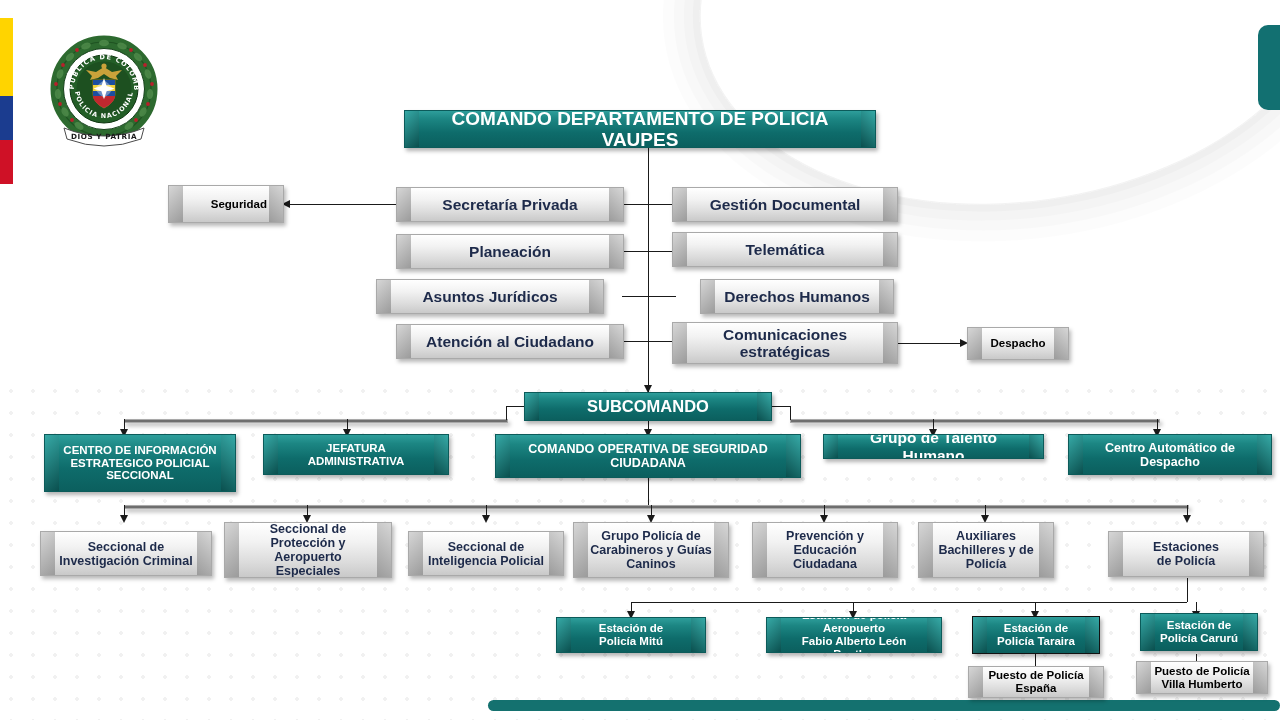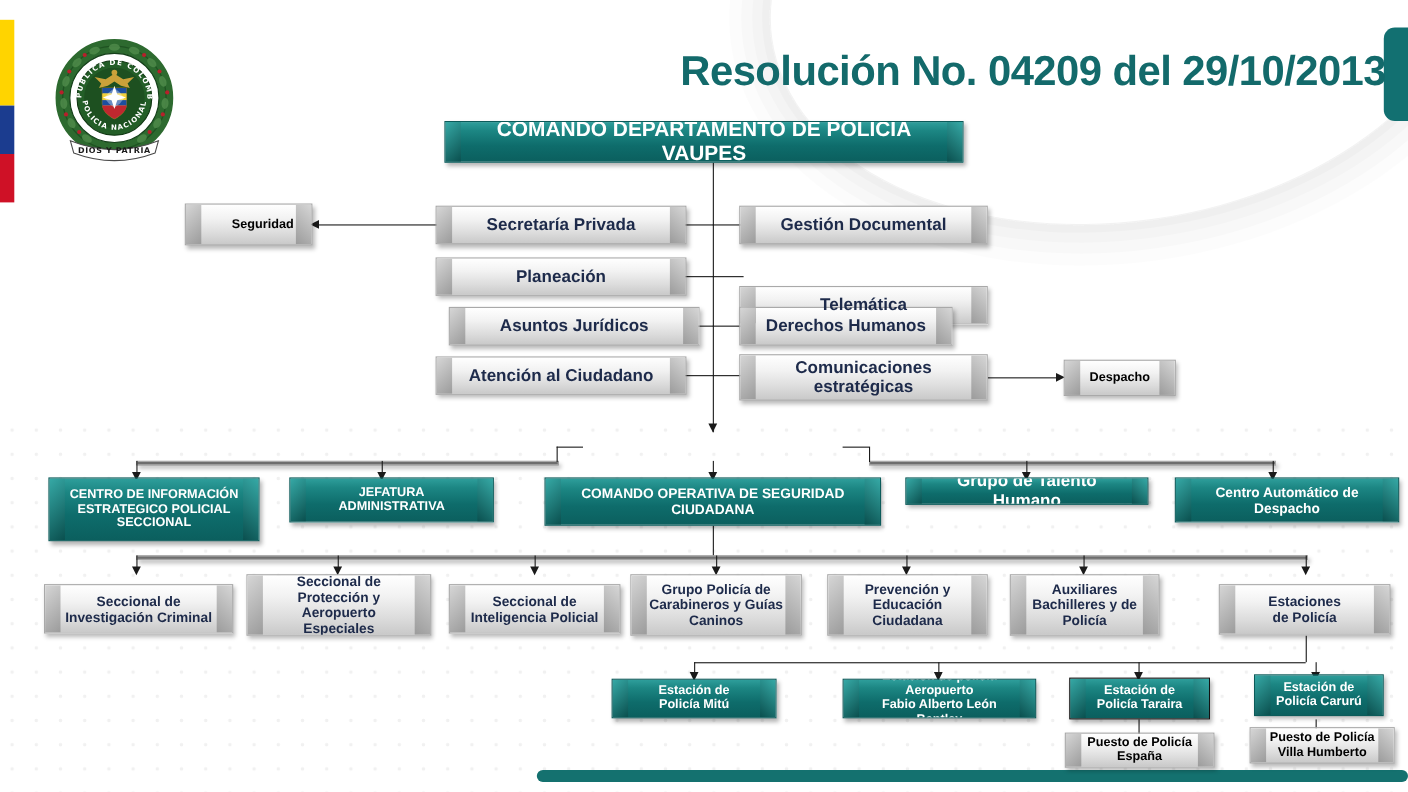--- a/index.html
+++ b/index.html
@@ -191,21 +191,20 @@
         <text font-size="6.4" font-weight="bold" fill="#ffffff" font-family="DejaVu Sans, sans-serif" letter-spacing="1.1">
           <textPath href="#arcBot" startOffset="50%" text-anchor="middle">POLICIA  NACIONAL</textPath>
         </text>
 
         <path d="M18 94 q40 16 80 0 l-3 11 q-37 14 -74 0 z" fill="#ffffff" stroke="#4a4a4a" stroke-width="1"></path>
         <text x="58" y="105" font-size="7.2" font-weight="bold" fill="#1a1a1a" text-anchor="middle" font-family="DejaVu Sans, sans-serif" letter-spacing=".6">DIOS Y PATRIA</text>
       </g>
     </svg>
   </div>
 
-  <div class="title">Resolución No. 04209 del 29/10/2013</div>
 
   <div class="ln v" style="left:648px;top:148px;height:245px;"></div>
 
   <div class="ln h" style="left:622px;top:204px;width:27px;"></div>
   <div class="ln h" style="left:622px;top:251px;width:27px;"></div>
   <div class="ln h" style="left:622px;top:296px;width:27px;"></div>
   <div class="ln h" style="left:622px;top:341px;width:27px;"></div>
 
   <div class="ln h" style="left:648px;top:204px;width:28px;"></div>
   <div class="ln h" style="left:648px;top:251px;width:28px;"></div>
@@ -277,47 +276,50 @@
   <div class="box grey blk fs11" style="left:168px;top:185px;width:116px;height:38px;justify-content:flex-end;">
     <span class="lbl">Seguridad</span>
   </div>
 
   <div class="box grey fs15" style="left:396px;top:187px;width:228px;height:35px;">
     <span class="lbl">Secretaría Privada</span>
   </div>
   <div class="box grey fs15" style="left:396px;top:234px;width:228px;height:35px;">
     <span class="lbl">Planeación</span>
   </div>
-  <div class="box grey fs15" style="left:408px;top:279px;width:228px;height:35px;justify-content:center;">
+  <div class="box grey fs15" style="left:376px;top:279px;width:228px;height:35px;justify-content:center;">
     <span class="lbl">Asuntos  Jurídicos</span>
   </div>
   <div class="box grey fs15" style="left:396px;top:324px;width:228px;height:35px;">
     <span class="lbl">Atención al Ciudadano</span>
   </div>
 
   <div class="box grey fs15" style="left:672px;top:187px;width:226px;height:35px;">
     <span class="lbl">Gestión  Documental</span>
   </div>
-  <div class="box grey fs15" style="left:672px;top:232px;width:226px;height:35px;margin-top:28px;">
+  <div class="box grey fs15" style="left:672px;top:232px;width:226px;height:35px;">
     <span class="lbl">Telemática</span>
   </div>
-  <div class="box grey fs15" style="left:672px;top:279px;width:194px;height:35px;">
+  <div class="box grey fs15" style="left:700px;top:279px;width:194px;height:35px;">
     <span class="lbl">Derechos Humanos</span>
   </div>
   <div class="box grey fs15" style="left:672px;top:322px;width:226px;height:42px;">
     <span class="lbl">
       <span>Comunicaciones</span><br>
       <span>estratégicas</span>
     </span>
   </div>
 
   <div class="box grey blk fs11" style="left:967px;top:327px;width:102px;height:33px;">
     <span class="lbl">Despacho</span>
   </div>
 
+  <div class="box teal fs16" style="left:524px;top:392px;width:248px;height:29px;">
+    <span class="lbl">SUBCOMANDO</span>
+  </div>
 
   <div class="box teal fs11" style="left:44px;top:434px;width:192px;height:58px;">
     <span class="lbl">
       <span>CENTRO DE INFORMACIÓN</span><br>
       <span>ESTRATEGICO POLICIAL</span><br>
       <span>SECCIONAL</span>
     </span>
   </div>
   <div class="box teal fs11" style="left:263px;top:434px;width:186px;height:41px;">
     <span class="lbl">

